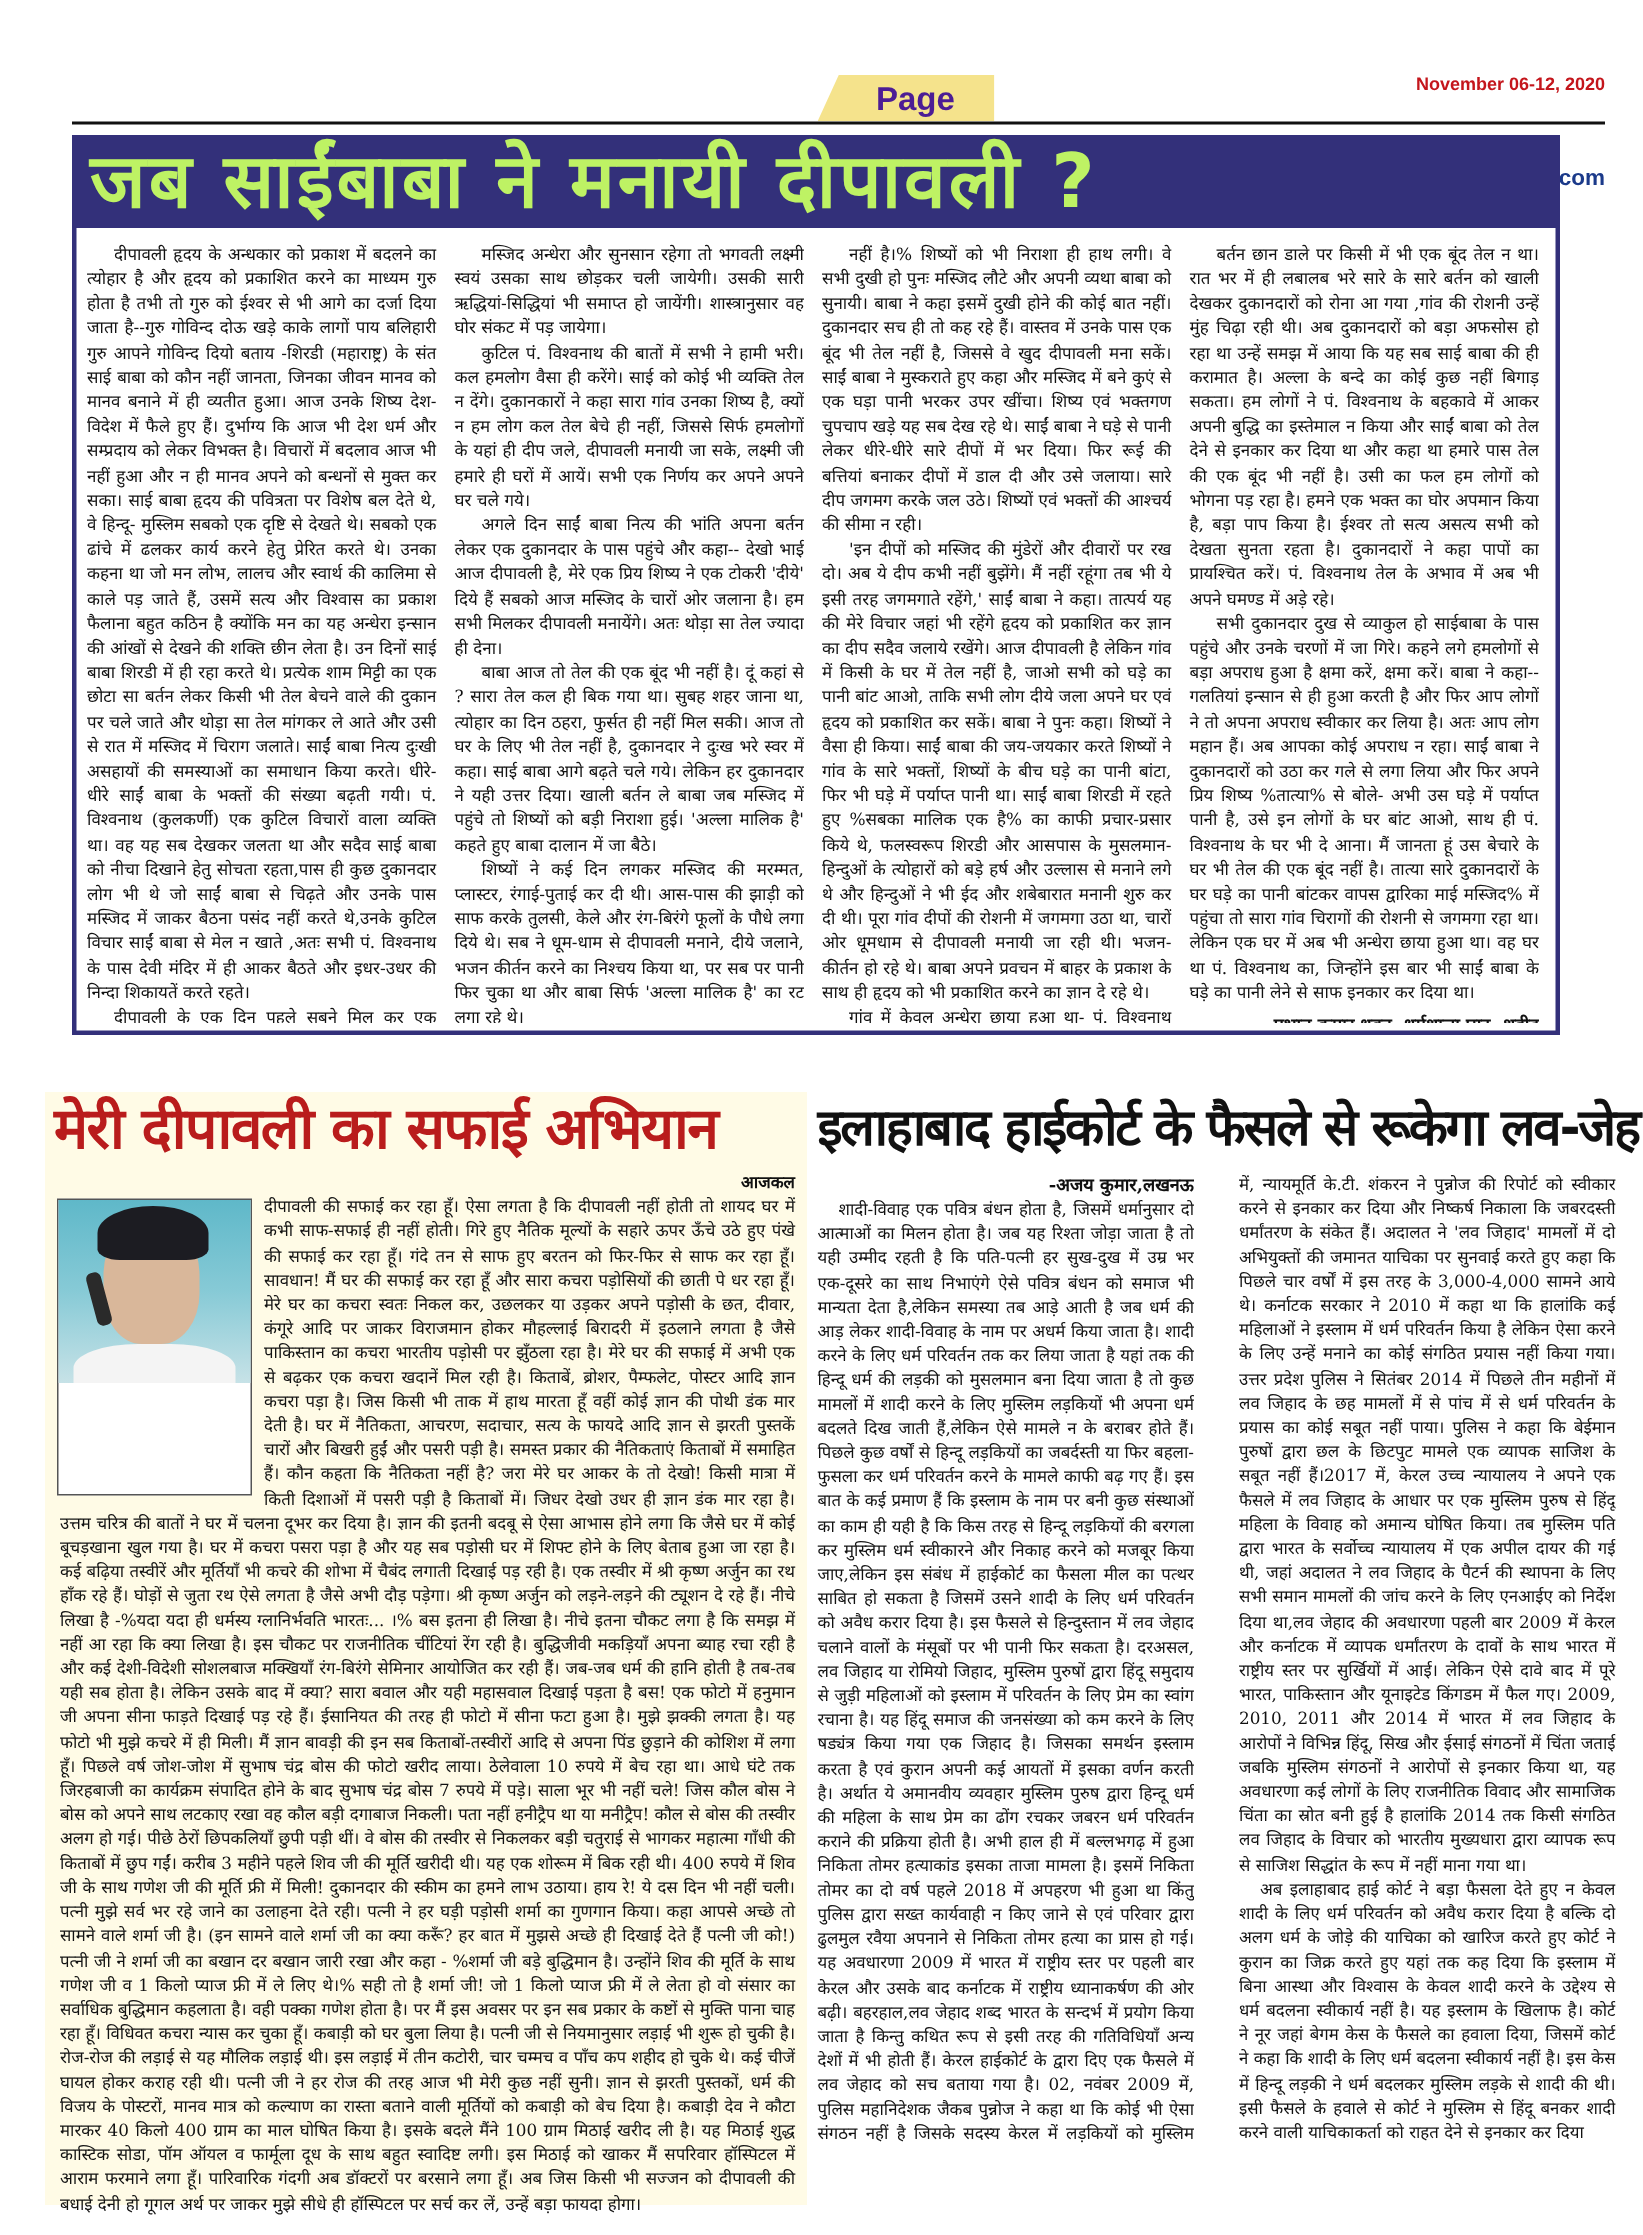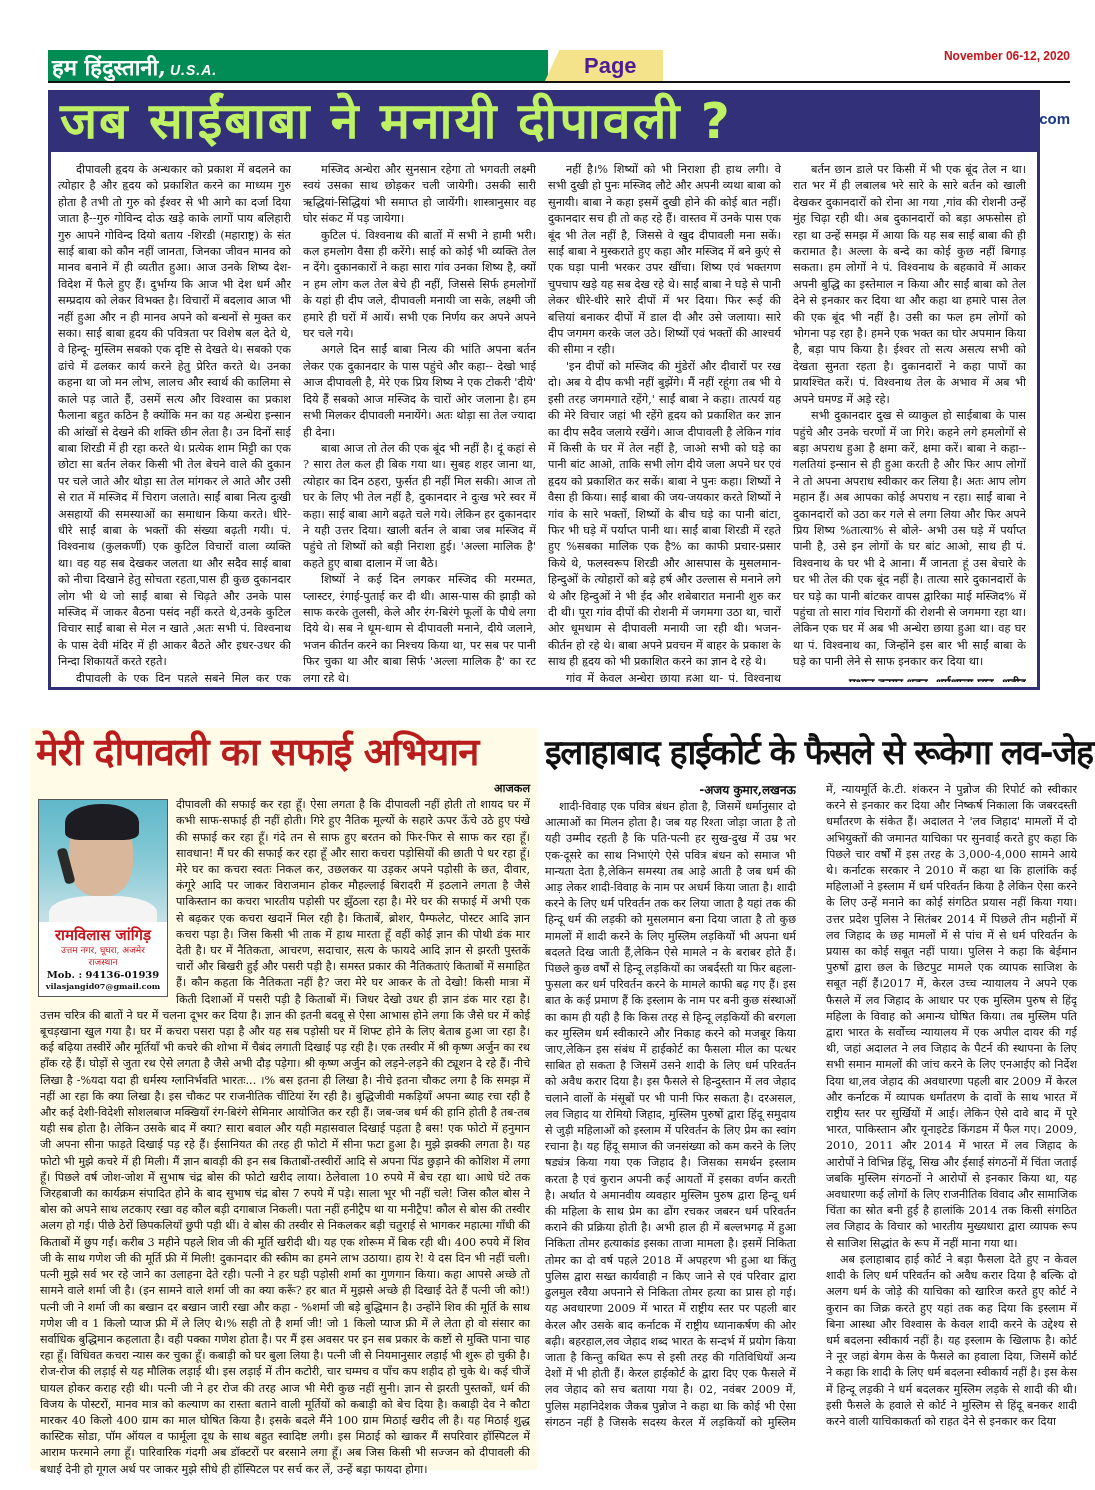--- a/index.html
+++ b/index.html
@@ -44,23 +44,20 @@
   .lr-cols{position:absolute;left:0;top:54px;width:532px;display:flex;gap:30px;}
   .lr-col{flex:1;font-size:11.2px;line-height:16.2px;text-align:justify;height:650px;overflow:hidden;}
   .lr-col p{margin:0;text-indent:14px;}
   .lr-author{text-align:right;font-weight:bold;font-size:12px;line-height:17px;}
   .lr-sign{text-align:center;font-weight:bold;font-size:12px;line-height:17px;margin-top:2px;}
 </style>
 </head>
 <body>
 
 <div class="masthead">
-  <div class="mast-green">
-    <span class="brand"><span>हम हिंदुस्तानी,</span><span class="usa">U.S.A.</span></span>
-  </div>
   <div class="mast-tab">
       <span>Page 71</span>
     </div>
   <div class="mast-right">
     <div class="date">November 06-12, 2020</div>
     <div class="site">www.humhindustaniusa.com</div>
   </div>
   <div class="mast-rule"></div>
 </div>
 
@@ -99,27 +96,20 @@
   <div class="ll-title">मेरी दीपावली का सफाई अभियान</div>
   <div class="ll-body">
     <p style="text-align:right;"><span class="lead-word">आजकल</span></p>
     <div class="photo">
       <div class="photo-img">
         <div class="photo-shirt"></div>
         <div class="photo-head"></div>
         <div class="photo-hair"></div>
         <div class="photo-phone"></div>
       </div>
-      <div class="photo-cap">
-        <div class="name">रामविलास जांगिड़</div>
-        <div class="addr">उत्तम नगर, घूघरा, अजमेर</div>
-        <div class="addr">राजस्थान</div>
-        <div class="mob">Mob. : 94136-01939</div>
-        <div class="mail">vilasjangid07@gmail.com</div>
-      </div>
     </div>
     <p>दीपावली की सफाई कर रहा हूँ। ऐसा लगता है कि दीपावली नहीं होती तो शायद घर में कभी साफ-सफाई ही नहीं होती। गिरे हुए नैतिक मूल्यों के सहारे ऊपर ऊँचे उठे हुए पंखे की सफाई कर रहा हूँ। गंदे तन से साफ हुए बरतन को फिर-फिर से साफ कर रहा हूँ। सावधान! मैं घर की सफाई कर रहा हूँ और सारा कचरा पड़ोसियों की छाती पे धर रहा हूँ। मेरे घर का कचरा स्वतः निकल कर, उछलकर या उड़कर अपने पड़ोसी के छत, दीवार, कंगूरे आदि पर जाकर विराजमान होकर मौहल्लाई बिरादरी में इठलाने लगता है जैसे पाकिस्तान का कचरा भारतीय पड़ोसी पर झुँठला रहा है। मेरे घर की सफाई में अभी एक से बढ़कर एक कचरा खदानें मिल रही है। किताबें, ब्रोशर, पैम्फलेट, पोस्टर आदि ज्ञान कचरा पड़ा है। जिस किसी भी ताक में हाथ मारता हूँ वहीं कोई ज्ञान की पोथी डंक मार देती है। घर में नैतिकता, आचरण, सदाचार, सत्य के फायदे आदि ज्ञान से झरती पुस्तकें चारों और बिखरी हुईं और पसरी पड़ी है। समस्त प्रकार की नैतिकताएं किताबों में समाहित हैं। कौन कहता कि नैतिकता नहीं है? जरा मेरे घर आकर के तो देखो! किसी मात्रा में किती दिशाओं में पसरी पड़ी है किताबों में। जिधर देखो उधर ही ज्ञान डंक मार रहा है। उत्तम चरित्र की बातों ने घर में चलना दूभर कर दिया है। ज्ञान की इतनी बदबू से ऐसा आभास होने लगा कि जैसे घर में कोई बूचड़खाना खुल गया है। घर में कचरा पसरा पड़ा है और यह सब पड़ोसी घर में शिफ्ट होने के लिए बेताब हुआ जा रहा है। कई बढ़िया तस्वीरें और मूर्तियाँ भी कचरे की शोभा में चैबंद लगाती दिखाई पड़ रही है। एक तस्वीर में श्री कृष्ण अर्जुन का रथ हाँक रहे हैं। घोड़ों से जुता रथ ऐसे लगता है जैसे अभी दौड़ पड़ेगा। श्री कृष्ण अर्जुन को लड़ने-लड़ने की ट्यूशन दे रहे हैं। नीचे लिखा है -%यदा यदा ही धर्मस्य ग्लानिर्भवति भारतः... ।% बस इतना ही लिखा है। नीचे इतना चौकट लगा है कि समझ में नहीं आ रहा कि क्या लिखा है। इस चौकट पर राजनीतिक चींटियां रेंग रही है। बुद्धिजीवी मकड़ियाँ अपना ब्याह रचा रही है और कई देशी-विदेशी सोशलबाज मक्खियाँ रंग-बिरंगे सेमिनार आयोजित कर रही हैं। जब-जब धर्म की हानि होती है तब-तब यही सब होता है। लेकिन उसके बाद में क्या? सारा बवाल और यही महासवाल दिखाई पड़ता है बस! एक फोटो में हनुमान जी अपना सीना फाड़ते दिखाई पड़ रहे हैं। ईसानियत की तरह ही फोटो में सीना फटा हुआ है। मुझे झक्की लगता है। यह फोटो भी मुझे कचरे में ही मिली। मैं ज्ञान बावड़ी की इन सब किताबों-तस्वीरों आदि से अपना पिंड छुड़ाने की कोशिश में लगा हूँ। पिछले वर्ष जोश-जोश में सुभाष चंद्र बोस की फोटो खरीद लाया। ठेलेवाला 10 रुपये में बेच रहा था। आधे घंटे तक जिरहबाजी का कार्यक्रम संपादित होने के बाद सुभाष चंद्र बोस 7 रुपये में पड़े। साला भूर भी नहीं चले! जिस कौल बोस ने बोस को अपने साथ लटकाए रखा वह कौल बड़ी दगाबाज निकली। पता नहीं हनीट्रैप था या मनीट्रैप! कौल से बोस की तस्वीर अलग हो गई। पीछे ठेरों छिपकलियाँ छुपी पड़ी थीं। वे बोस की तस्वीर से निकलकर बड़ी चतुराई से भागकर महात्मा गाँधी की किताबों में छुप गईं। करीब 3 महीने पहले शिव जी की मूर्ति खरीदी थी। यह एक शोरूम में बिक रही थी। 400 रुपये में शिव जी के साथ गणेश जी की मूर्ति फ्री में मिली! दुकानदार की स्कीम का हमने लाभ उठाया। हाय रे! ये दस दिन भी नहीं चली। पत्नी मुझे सर्व भर रहे जाने का उलाहना देते रही। पत्नी ने हर घड़ी पड़ोसी शर्मा का गुणगान किया। कहा आपसे अच्छे तो सामने वाले शर्मा जी है। (इन सामने वाले शर्मा जी का क्या करूँ? हर बात में मुझसे अच्छे ही दिखाई देते हैं पत्नी जी को!) पत्नी जी ने शर्मा जी का बखान दर बखान जारी रखा और कहा - %शर्मा जी बड़े बुद्धिमान है। उन्होंने शिव की मूर्ति के साथ गणेश जी व 1 किलो प्याज फ्री में ले लिए थे।% सही तो है शर्मा जी! जो 1 किलो प्याज फ्री में ले लेता हो वो संसार का सर्वाधिक बुद्धिमान कहलाता है। वही पक्का गणेश होता है। पर मैं इस अवसर पर इन सब प्रकार के कष्टों से मुक्ति पाना चाह रहा हूँ। विधिवत कचरा न्यास कर चुका हूँ। कबाड़ी को घर बुला लिया है। पत्नी जी से नियमानुसार लड़ाई भी शुरू हो चुकी है। रोज-रोज की लड़ाई से यह मौलिक लड़ाई थी। इस लड़ाई में तीन कटोरी, चार चम्मच व पाँच कप शहीद हो चुके थे। कई चीजें घायल होकर कराह रही थी। पत्नी जी ने हर रोज की तरह आज भी मेरी कुछ नहीं सुनी। ज्ञान से झरती पुस्तकों, धर्म की विजय के पोस्टरों, मानव मात्र को कल्याण का रास्ता बताने वाली मूर्तियों को कबाड़ी को बेच दिया है। कबाड़ी देव ने कौटा मारकर 40 किलो 400 ग्राम का माल घोषित किया है। इसके बदले मैंने 100 ग्राम मिठाई खरीद ली है। यह मिठाई शुद्ध कास्टिक सोडा, पॉम ऑयल व फार्मूला दूध के साथ बहुत स्वादिष्ट लगी। इस मिठाई को खाकर मैं सपरिवार हॉस्पिटल में आराम फरमाने लगा हूँ। पारिवारिक गंदगी अब डॉक्टरों पर बरसाने लगा हूँ। अब जिस किसी भी सज्जन को दीपावली की बधाई देनी हो गूगल अर्थ पर जाकर मुझे सीधे ही हॉस्पिटल पर सर्च कर लें, उन्हें बड़ा फायदा होगा।</p>
   </div>
 </div>
 
 <div class="lower-right">
   <div class="lr-title">इलाहाबाद हाईकोर्ट के फैसले से रूकेगा लव-जेहाद !</div>
   <div class="lr-cols">
     <div class="lr-col">
       <div class="lr-author">-अजय कुमार,लखनऊ</div>

